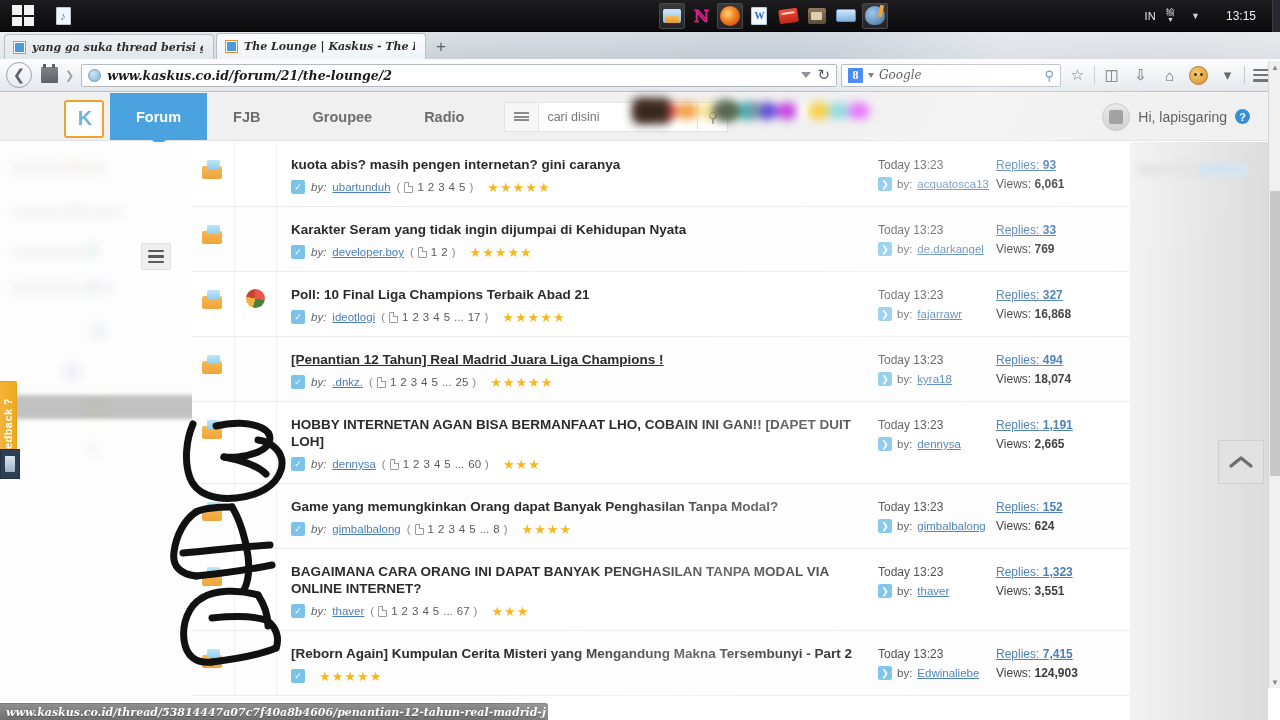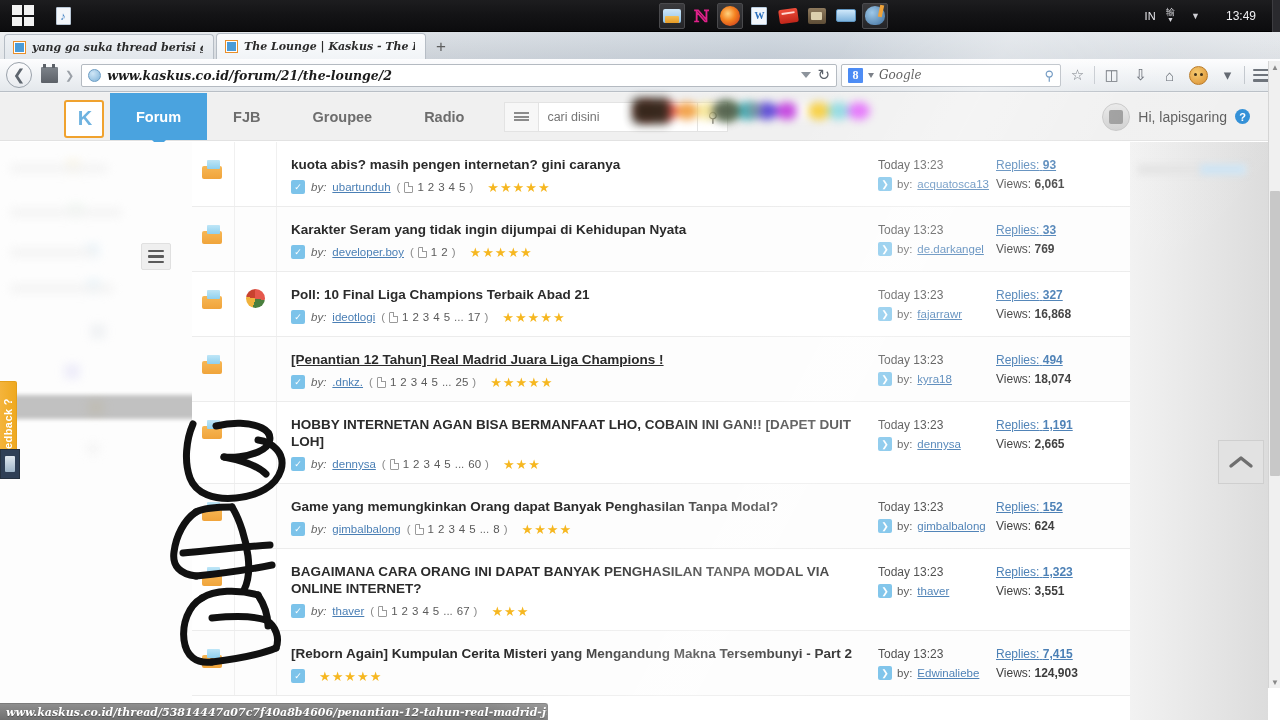--- a/index.html
+++ b/index.html
@@ -319,21 +319,21 @@
           <div class="g-paint"></div>
         </div>
     </div>
     <div class="tb-tray">
       <div class="tb-lang">IN</div>
       <div class="tb-ime">
           <span style="font-size:9px;">输</span>
           <span style="font-size:7px;">▼</span>
         </div>
       <div class="tb-caret">▼</div>
-      <div class="tb-clock">13:49</div>
+      <div class="tb-clock">13:15</div>
     </div>
     <div class="tb-show-desktop"></div>
   </div>
 
   <div class="browser">
 
     <div class="tabstrip">
       <div class="tab">
         <div class="tab-fav">
             <i></i>

